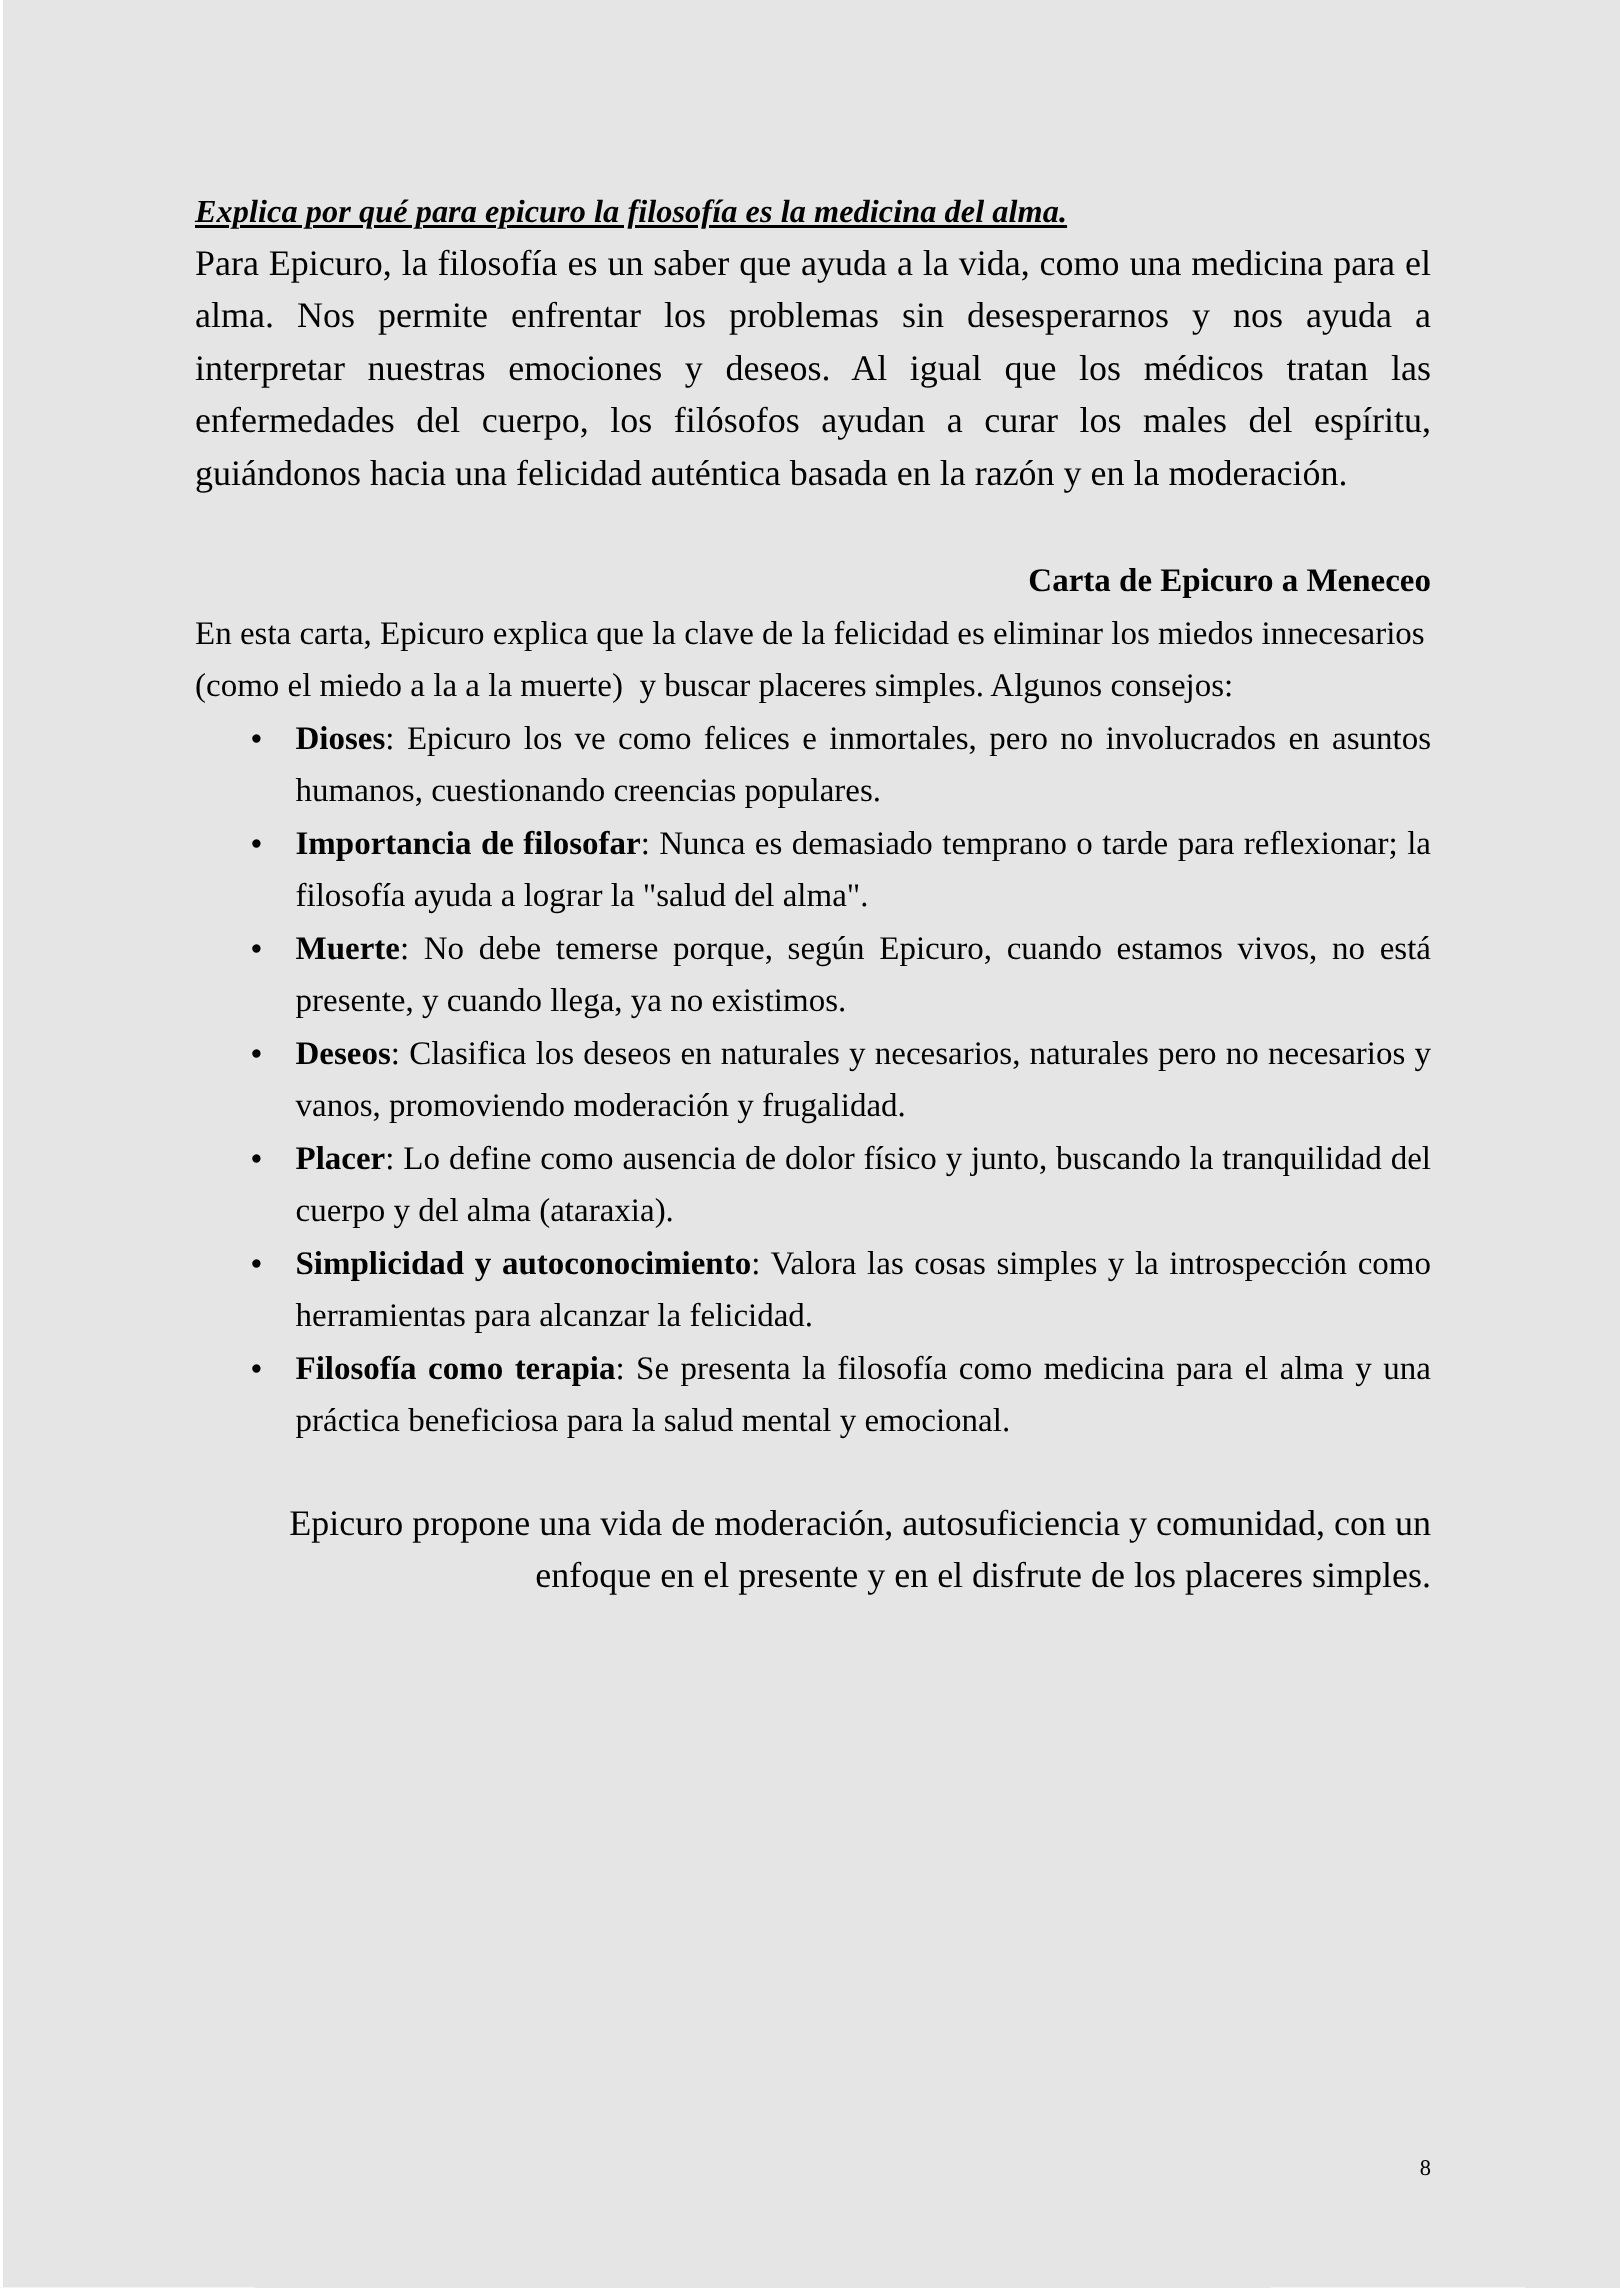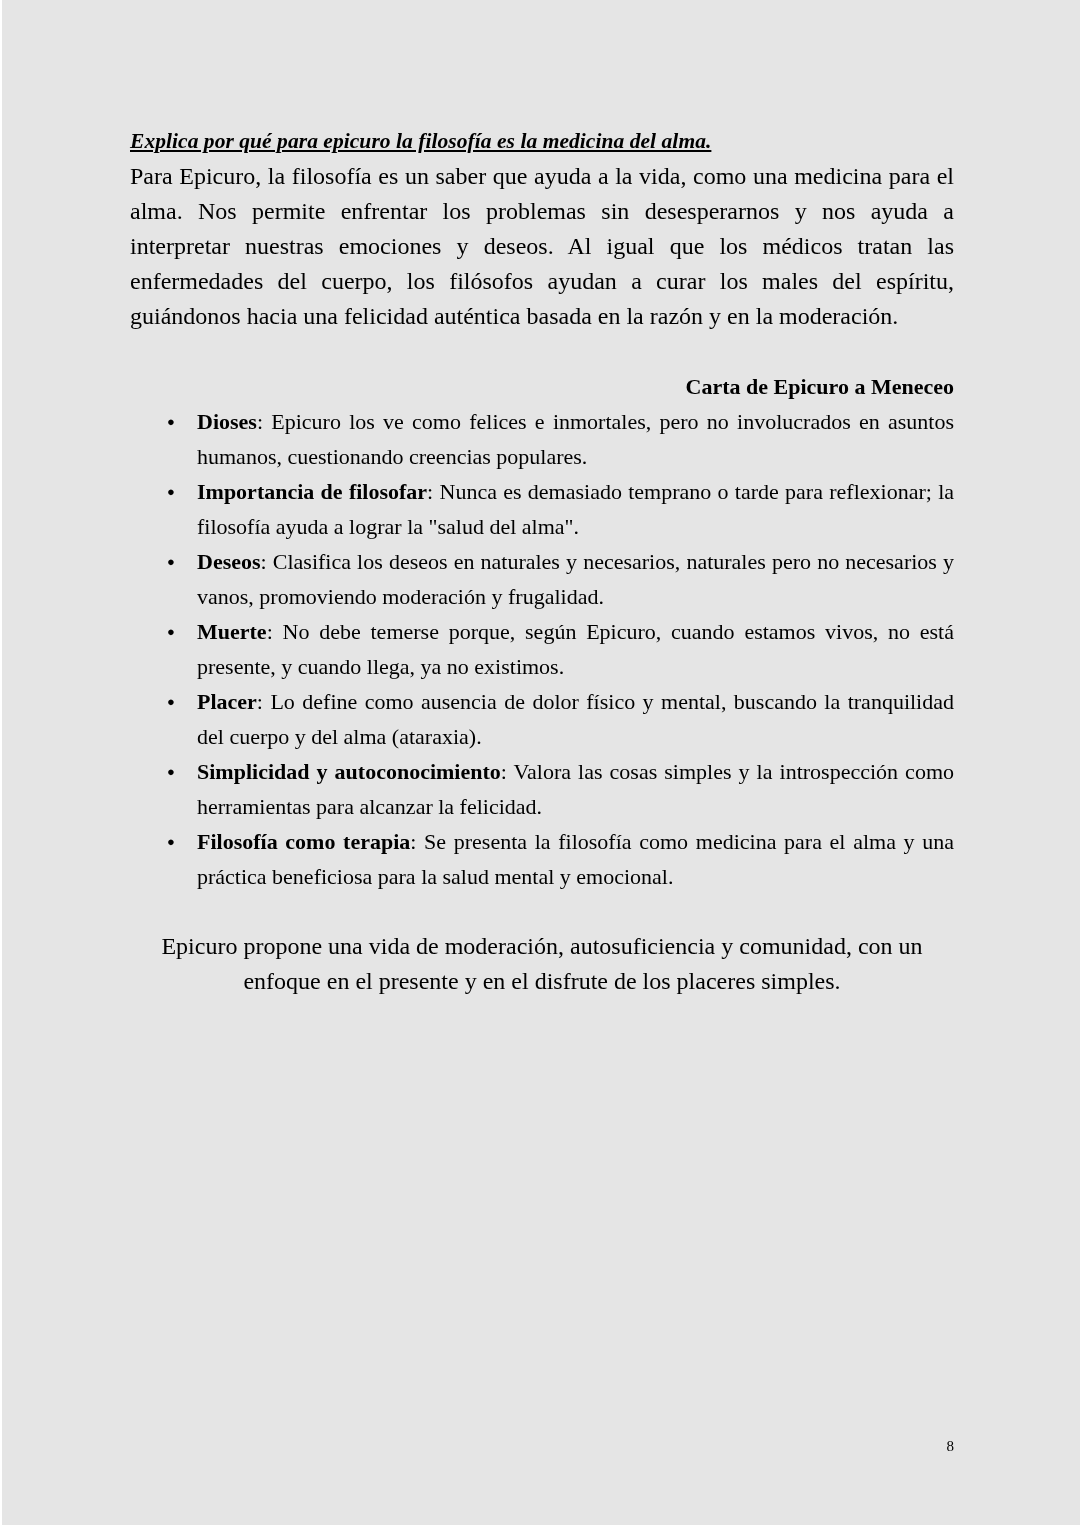--- a/index.html
+++ b/index.html
@@ -48,21 +48,21 @@
   .body-par {
     font-size: 24px;
     line-height: 35px;
     margin: 0;
     text-align: justify;
     text-justify: inter-word;
     hyphens: none;
   }
 
   .body-par.last-ragged {
-    text-align: center;
+    text-align: right;
   }
 
   .spacer-par {
     height: 35px;
   }
 
   .section-heading {
     font-size: 22px;
     line-height: 35px;
     font-weight: 700;
@@ -131,36 +131,37 @@
   <div class="content">
 
     <p class="doc-heading-italic">Explica por qué para epicuro la filosofía es la medicina del alma.</p>
 
     <p class="body-par">Para Epicuro, la filosofía es un saber que ayuda a la vida, como una medicina para el alma. Nos permite enfrentar los problemas sin desesperarnos y nos ayuda a interpretar nuestras emociones y deseos. Al igual que los médicos tratan las enfermedades del cuerpo, los filósofos ayudan a curar los males del espíritu, guiándonos hacia una felicidad auténtica basada en la razón y en la moderación.</p>
 
     <div class="spacer-par"></div>
 
     <p class="section-heading">Carta de Epicuro a Meneceo</p>
 
+    <p class="intro-par">En esta carta, Epicuro explica que la clave de la felicidad es eliminar los miedos innecesarios (como el miedo a la a la muerte)  y buscar placeres simples. Algunos consejos:</p>
 
     <ul class="bullet-list">
       <li>
         <span class="term">Dioses</span><span>: Epicuro los ve como felices e inmortales, pero no involucrados en asuntos humanos, cuestionando creencias populares.</span>
       </li>
       <li>
         <span class="term">Importancia de filosofar</span><span>: Nunca es demasiado temprano o tarde para reflexionar; la filosofía ayuda a lograr la "salud del alma".</span>
       </li>
       <li>
+        <span class="term">Muerte</span><span>: No debe temerse porque, según Epicuro, cuando estamos vivos, no está presente, y cuando llega, ya no existimos.</span>
+      </li>
+      <li>
         <span class="term">Deseos</span><span>: Clasifica los deseos en naturales y necesarios, naturales pero no necesarios y vanos, promoviendo moderación y frugalidad.</span>
       </li>
       <li>
-        <span class="term">Muerte</span><span>: No debe temerse porque, según Epicuro, cuando estamos vivos, no está presente, y cuando llega, ya no existimos.</span>
-      </li>
-      <li>
-        <span class="term">Placer</span><span>: Lo define como ausencia de dolor físico y mental, buscando la tranquilidad del cuerpo y del alma (ataraxia).</span>
+        <span class="term">Placer</span><span>: Lo define como ausencia de dolor físico y junto, buscando la tranquilidad del cuerpo y del alma (ataraxia).</span>
       </li>
       <li>
         <span class="term">Simplicidad y autoconocimiento</span><span>: Valora las cosas simples y la introspección como herramientas para alcanzar la felicidad.</span>
       </li>
       <li>
         <span class="term">Filosofía como terapia</span><span>: Se presenta la filosofía como medicina para el alma y una práctica beneficiosa para la salud mental y emocional.</span>
       </li>
     </ul>
 
     <div class="closing-block">

